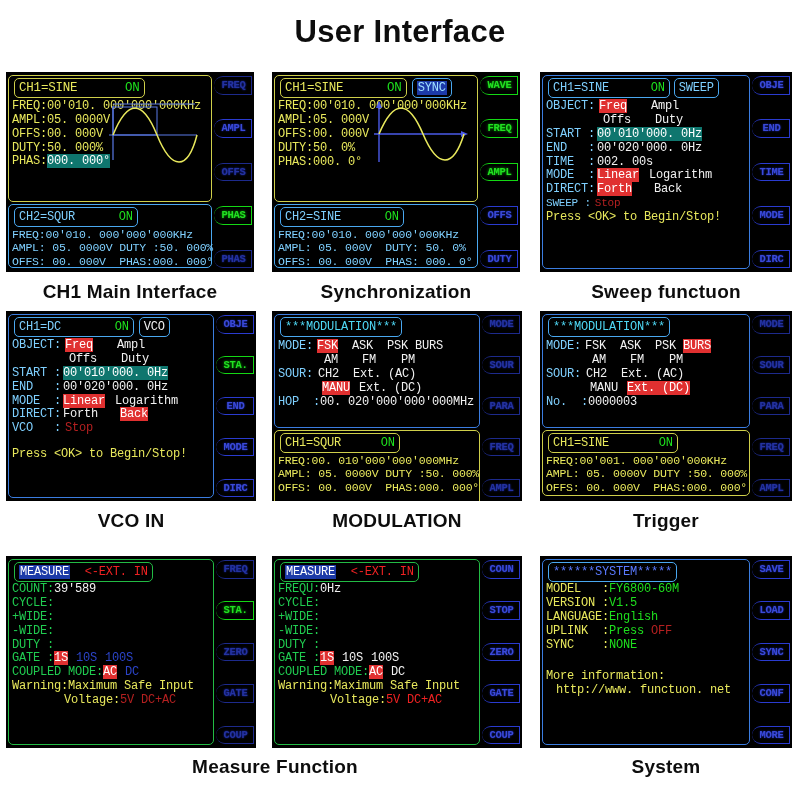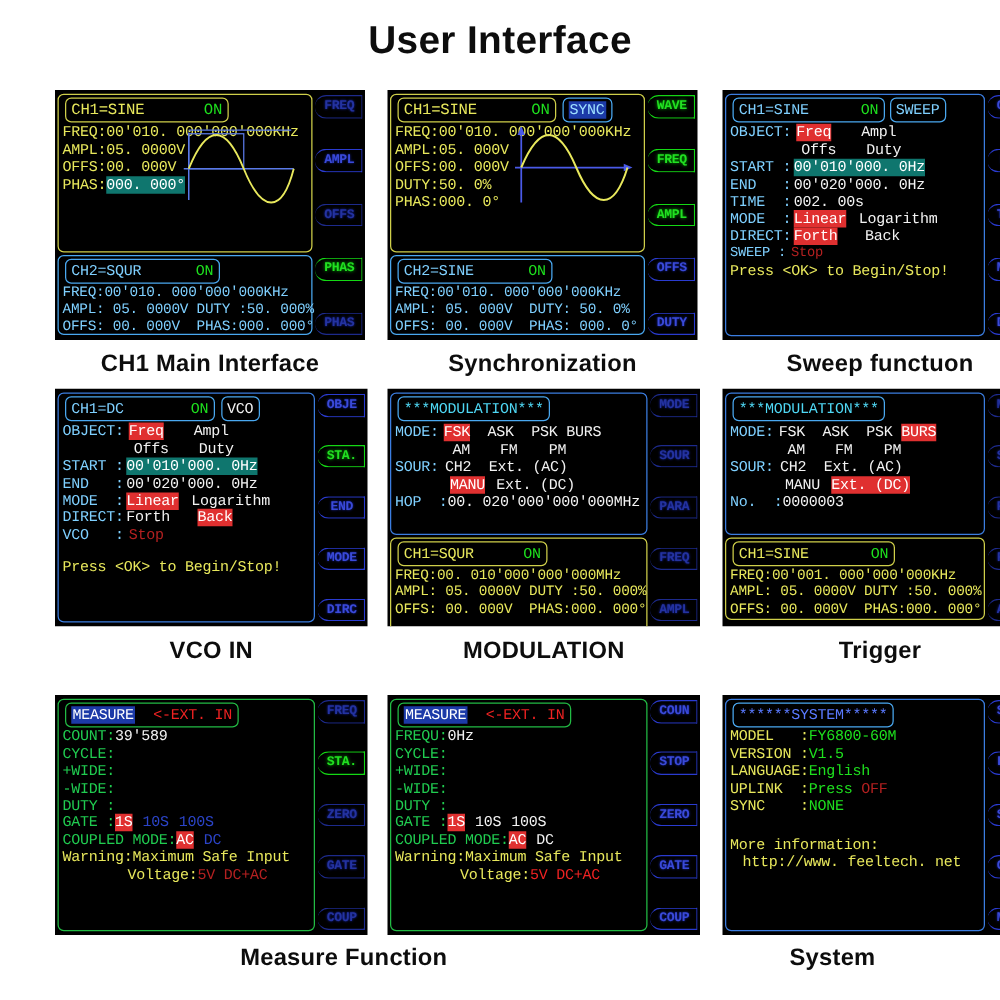--- a/index.html
+++ b/index.html
@@ -18,21 +18,21 @@
     letter-spacing: 0.3px;
     padding-top: 14px;
     font-family: "Liberation Sans", sans-serif;
   }
   .grid {
     position: absolute;
     top: 66px; left: 0;
     width: 800px;
   }
   .row { position: relative; width: 800px; }
-  .cell { position: absolute; margin-left: 38px; }
+  .cell { position: absolute; }
 
   
   .lcd {
     background: #000000;
     position: relative;
     display: flex;
     padding: 3px 2px 3px 2px;
     font-family: "Liberation Mono", "DejaVu Sans Mono", monospace;
     overflow: hidden;
   }
@@ -131,20 +131,21 @@
           <div class="box" style="height:127px;">
             <div class="hdrrow">
               <div class="hdr">
                 <span class="ln c-yellow" style="font-size:12.5px;">CH1=SINE</span>
                 <span class="ln c-green" style="font-size:12.5px;padding-left:38px;">ON</span>
               </div>
             </div>
             <div class="ln c-yellow" style="font-size:12px;margin-top:1px;"><span>FREQ:</span><span>00'010. 000'000'000KHz</span></div>
             <div class="ln c-yellow" style="font-size:12px;"><span>AMPL:</span><span>05. 0000V</span></div>
             <div class="ln c-yellow" style="font-size:12px;"><span>OFFS:</span><span>00. 000V</span></div>
+            <div class="ln c-yellow" style="font-size:12px;"><span>DUTY:</span><span>50. 000%</span></div>
             <div class="ln c-yellow" style="font-size:12px;"><span>PHAS:</span><span class="sel-blue">000. 000°</span></div>
 
             <svg class="wave-wrap" width="92" height="62" style="left:98px;top:26px;">
               <line x1="6" y1="4" x2="6" y2="58" stroke="#5a7ae8" stroke-width="1.2"></line>
               <line x1="2" y1="33" x2="90" y2="33" stroke="#5a7ae8" stroke-width="1.2"></line>
               <polyline points="6,2 6,2 88,2" stroke="#5a7ae8" stroke-width="1" fill="none"></polyline>
               <rect x="6" y="5" width="44" height="28" fill="none" stroke="#5a7ae8" stroke-width="1"></rect>
               <path d="M6 33 Q 17 6 28 6 Q 39 6 50 33 Q 61 60 72 60 Q 83 60 90 33" fill="none" stroke="#e8e85c" stroke-width="1.5"></path>
             </svg>
           </div>
@@ -423,21 +424,21 @@
           <div class="box bblue" style="height:186px;">
             <div class="hdr blue">
               <span class="ln" style="font-size:12px;color:#5a7aff;">******SYSTEM*****</span>
             </div>
             <div class="ln" style="font-size:12px;"><span class="c-yellow">MODEL   :</span><span class="c-green">FY6800-60M</span></div>
             <div class="ln" style="font-size:12px;"><span class="c-yellow">VERSION :</span><span class="c-green">V1.5</span></div>
             <div class="ln" style="font-size:12px;"><span class="c-yellow">LANGUAGE:</span><span class="c-green">English</span></div>
             <div class="ln" style="font-size:12px;"><span class="c-yellow">UPLINK  :</span><span class="c-green">Press</span><span class="c-dimred" style="margin-left:7px;">OFF</span></div>
             <div class="ln" style="font-size:12px;"><span class="c-yellow">SYNC    :</span><span class="c-green">NONE</span></div>
             <div class="ln c-yellow" style="font-size:12px;margin-top:18px;">More information:</div>
-            <div class="ln c-yellow" style="font-size:12px;margin-left:10px;">http://www. feeltech. net</div>
+            <div class="ln c-yellow" style="font-size:12px;margin-left:10px;">http://www. functuon. net</div>
           </div>
         </div>
         <div class="lcd-side">
           <div class="skey">SAVE</div>
           <div class="skey">LOAD</div>
           <div class="skey">SYNC</div>
           <div class="skey">CONF</div>
           <div class="skey">MORE</div>
         </div>
       </div>

